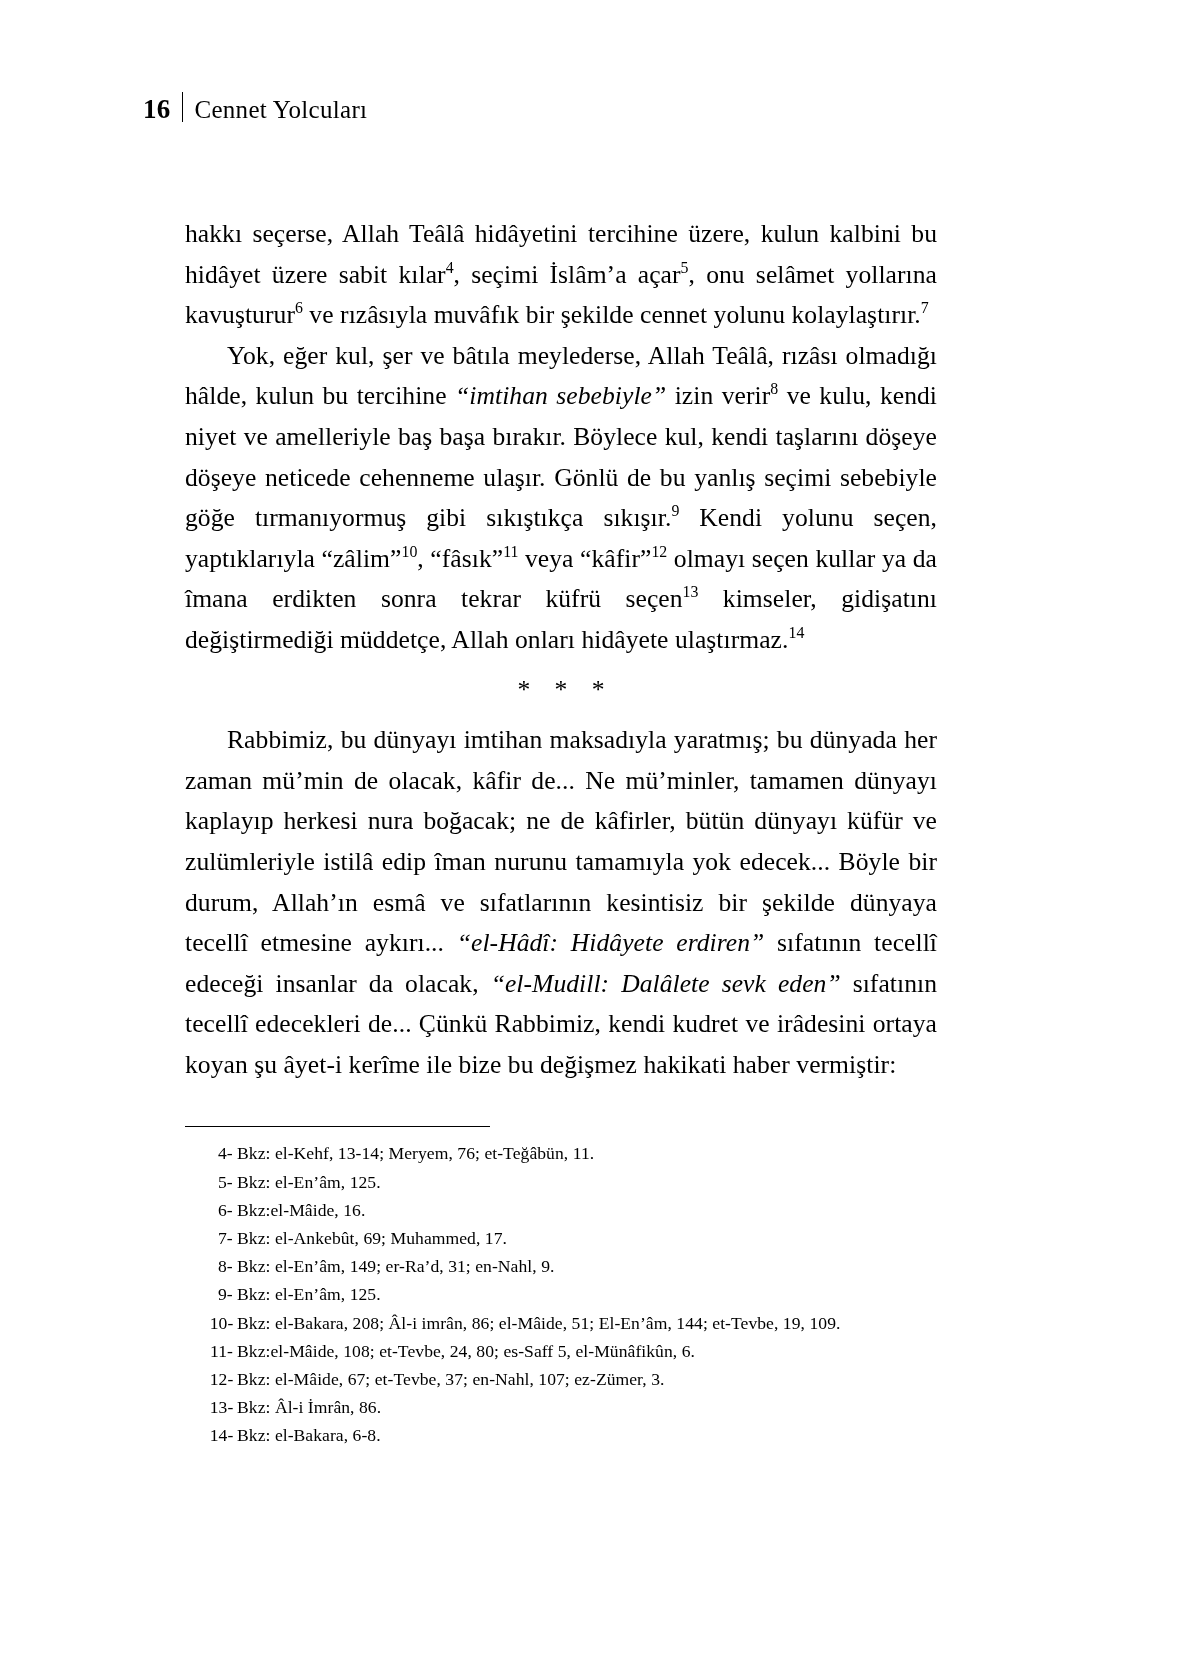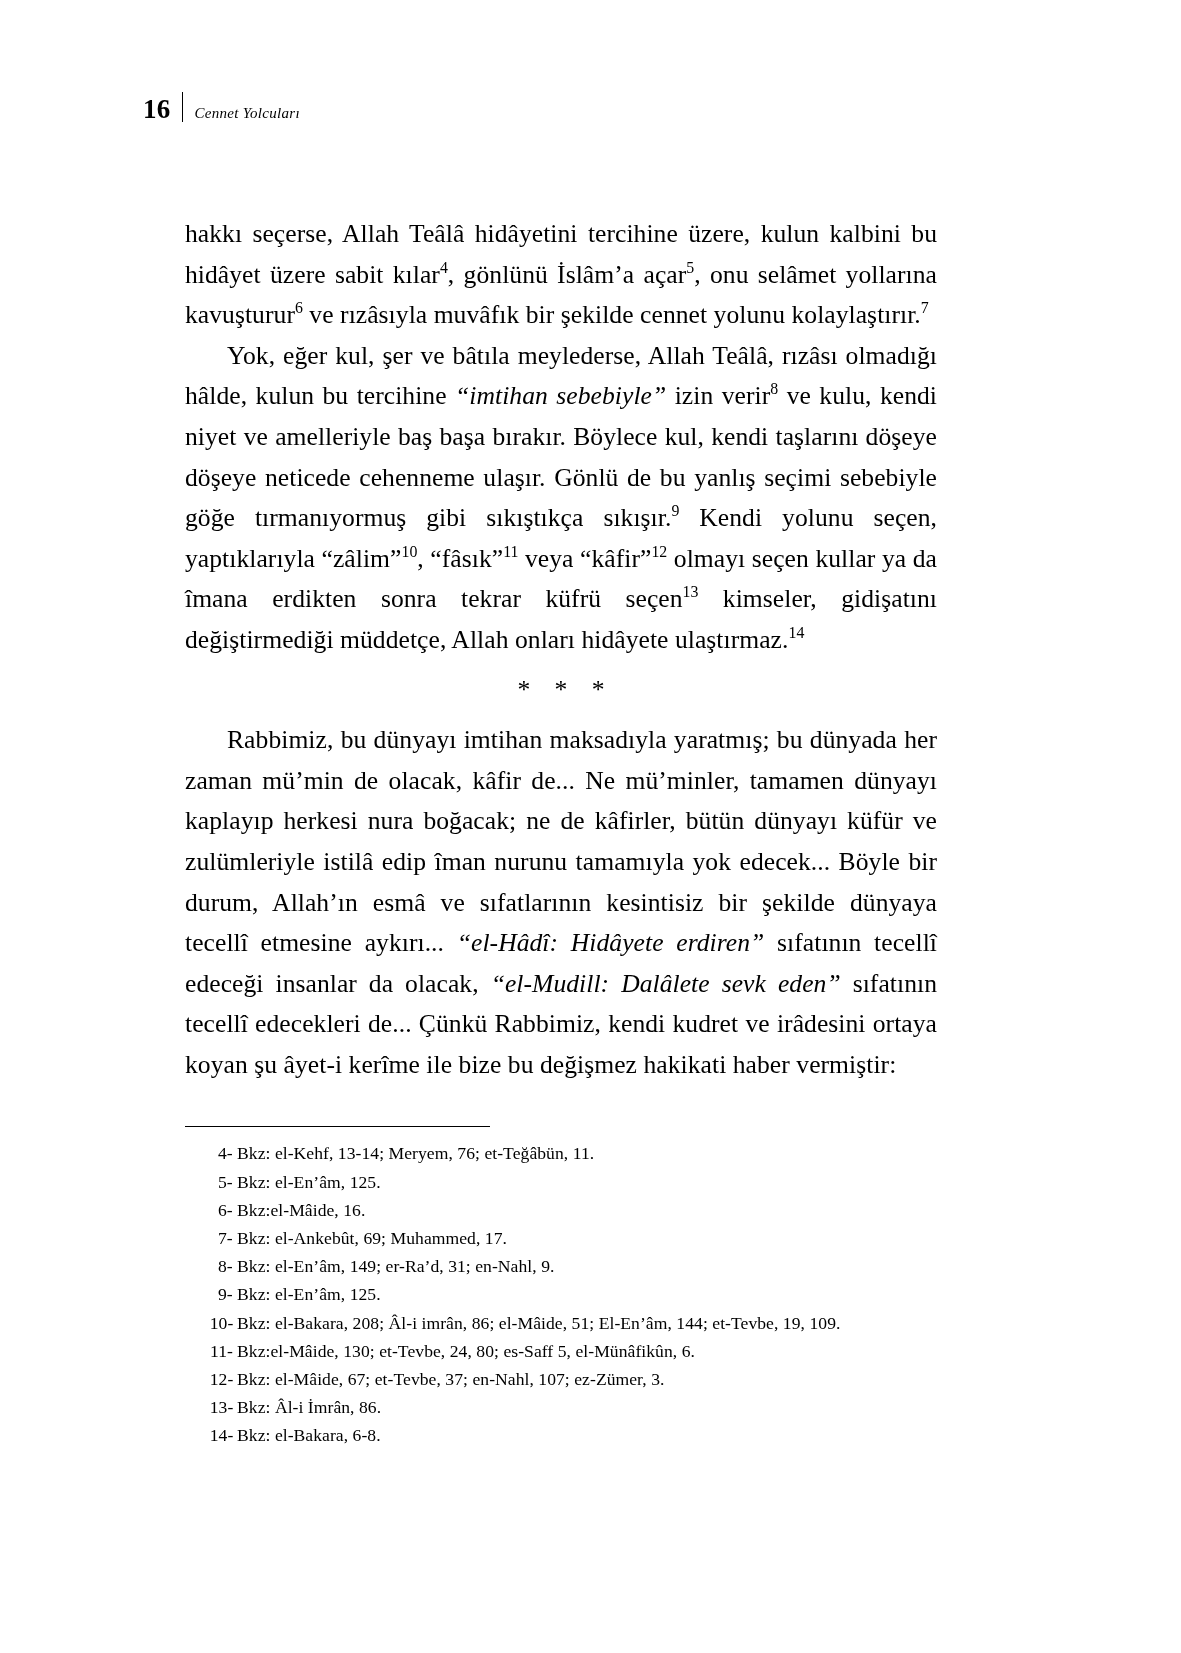--- a/index.html
+++ b/index.html
@@ -43,22 +43,21 @@
   .folio-rule {
     display: inline-block;
     width: 1px;
     height: 30px;
     background: #000;
     margin: 0 11px 0 12px;
     position: relative;
     top: 4px;
   }
   .head-title {
-    font-size: 15px;
-    font-style: italic;
+    font-size: 25px;
     letter-spacing: 0.3px;
     line-height: 1;
   }
 
   
   .text-column {
     position: absolute;
     left: 185px;
     top: 214px;
     width: 752px;
@@ -147,21 +146,21 @@
 <div class="page">
 
   <div class="running-head">
     <span class="folio">16</span>
     <span class="folio-rule"></span>
     <span class="head-title">Cennet Yolcuları</span>
   </div>
 
   <div class="text-column">
 
-    <p class="body-par"><span>hakkı seçerse, Allah Teâlâ hidâyetini tercihine üzere, kulun kalbini bu hidâyet üzere sabit kılar</span><sup class="fn">4</sup><span>, gönlünü İslâm’a açar</span><sup class="fn">5</sup><span>, onu selâmet yollarına kavuşturur</span><sup class="fn">6</sup><span> ve rızâsıyla muvâfık bir şekilde cennet yolunu kolaylaştırır.</span><sup class="fn">7</sup></p>
+    <p class="body-par"><span>hakkı seçerse, Allah Teâlâ hidâyetini tercihine üzere, kulun kalbini bu hidâyet üzere sabit kılar</span><sup class="fn">4</sup><span>, seçimi İslâm’a açar</span><sup class="fn">5</sup><span>, onu selâmet yollarına kavuşturur</span><sup class="fn">6</sup><span> ve rızâsıyla muvâfık bir şekilde cennet yolunu kolaylaştırır.</span><sup class="fn">7</sup></p>
 
     <p class="body-par indent"><span>Yok, eğer kul, şer ve bâtıla meylederse, Allah Teâlâ, rızâsı olmadığı hâlde, kulun bu tercihine </span><em class="term">“imtihan sebebiyle”</em><span> izin verir</span><sup class="fn">8</sup><span> ve kulu, kendi niyet ve amelleriyle baş başa bırakır. Böylece kul, kendi taşlarını döşeye döşeye neticede cehenneme ulaşır. Gönlü de bu yanlış seçimi sebebiyle göğe tırmanıyormuş gibi sıkıştıkça sıkışır.</span><sup class="fn">9</sup><span> Kendi yolunu seçen, yaptıklarıyla “zâlim”</span><sup class="fn">10</sup><span>, “fâsık”</span><sup class="fn">11</sup><span> veya “kâfir”</span><sup class="fn">12</sup><span> olmayı seçen kullar ya da îmana erdikten sonra tekrar küfrü seçen</span><sup class="fn">13</sup><span> kimseler, gidişatını değiştirmediği müddetçe, Allah onları hidâyete ulaştırmaz.</span><sup class="fn">14</sup></p>
 
     <div class="asterism">* * *</div>
 
     <p class="body-par indent"><span>Rabbimiz, bu dünyayı imtihan maksadıyla yaratmış; bu dünyada her zaman mü’min de olacak, kâfir de... Ne mü’minler, tamamen dünyayı kaplayıp herkesi nura boğacak; ne de kâfirler, bütün dünyayı küfür ve zulümleriyle istilâ edip îman nurunu tamamıyla yok edecek... Böyle bir durum, Allah’ın esmâ ve sıfatlarının kesintisiz bir şekilde dünyaya tecellî etmesine aykırı... </span><em class="term">“el-Hâdî: Hidâyete erdiren”</em><span> sıfatının tecellî edeceği insanlar da olacak, </span><em class="term">“el-Mudill: Dalâlete sevk eden”</em><span> sıfatının tecellî edecekleri de... Çünkü Rabbimiz, kendi kudret ve irâdesini ortaya koyan şu âyet-i kerîme ile bize bu değişmez hakikati haber vermiştir:</span></p>
 
   </div>
 
   <div class="footnotes">
@@ -190,21 +189,21 @@
         <li class="fn-item">
           <span class="fn-num">9-</span>
           <span class="fn-text">Bkz: el-En’âm, 125.</span>
         </li>
         <li class="fn-item">
           <span class="fn-num wide">10-</span>
           <span class="fn-text">Bkz: el-Bakara, 208; Âl-i imrân, 86; el-Mâide, 51; El-En’âm, 144; et-Tevbe, 19, 109.</span>
         </li>
         <li class="fn-item">
           <span class="fn-num wide">11-</span>
-          <span class="fn-text">Bkz:el-Mâide, 130; et-Tevbe, 24, 80; es-Saff 5, el-Münâfikûn, 6.</span>
+          <span class="fn-text">Bkz:el-Mâide, 108; et-Tevbe, 24, 80; es-Saff 5, el-Münâfikûn, 6.</span>
         </li>
         <li class="fn-item">
           <span class="fn-num wide">12-</span>
           <span class="fn-text">Bkz: el-Mâide, 67; et-Tevbe, 37; en-Nahl, 107; ez-Zümer, 3.</span>
         </li>
         <li class="fn-item">
           <span class="fn-num wide">13-</span>
           <span class="fn-text">Bkz: Âl-i İmrân, 86.</span>
         </li>
         <li class="fn-item">

